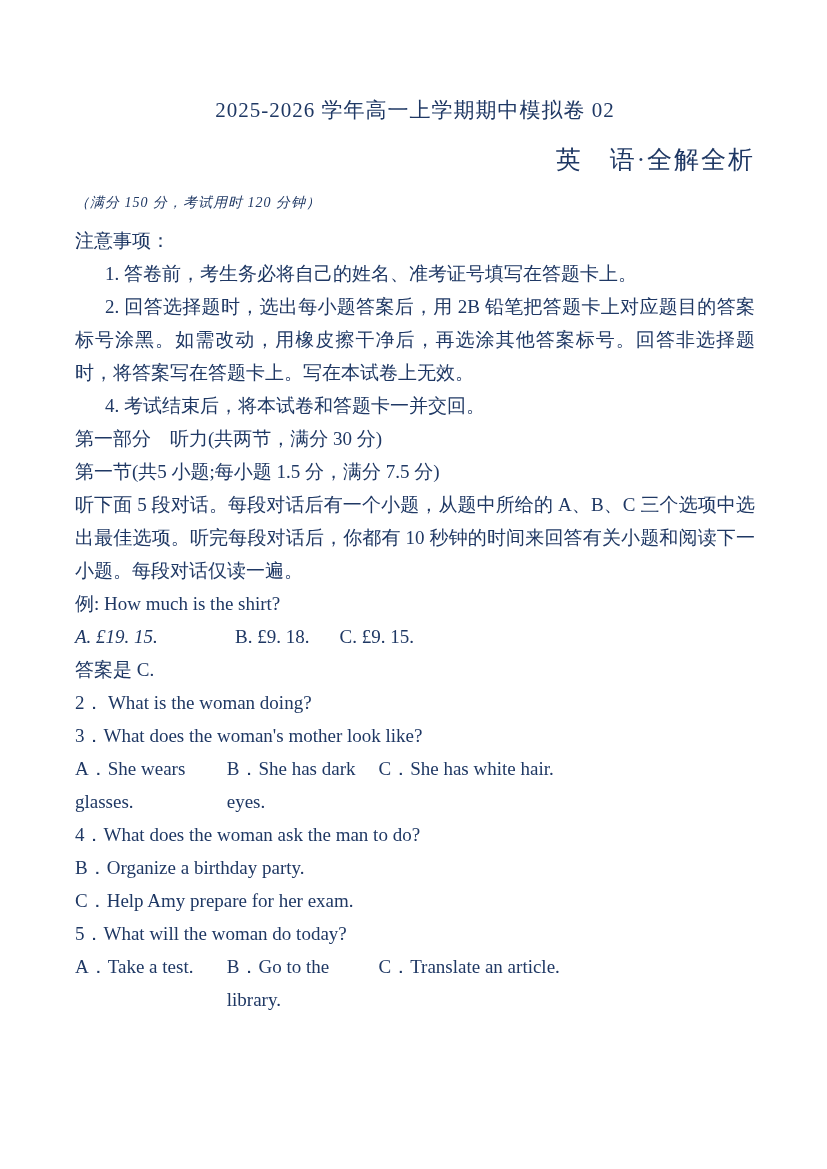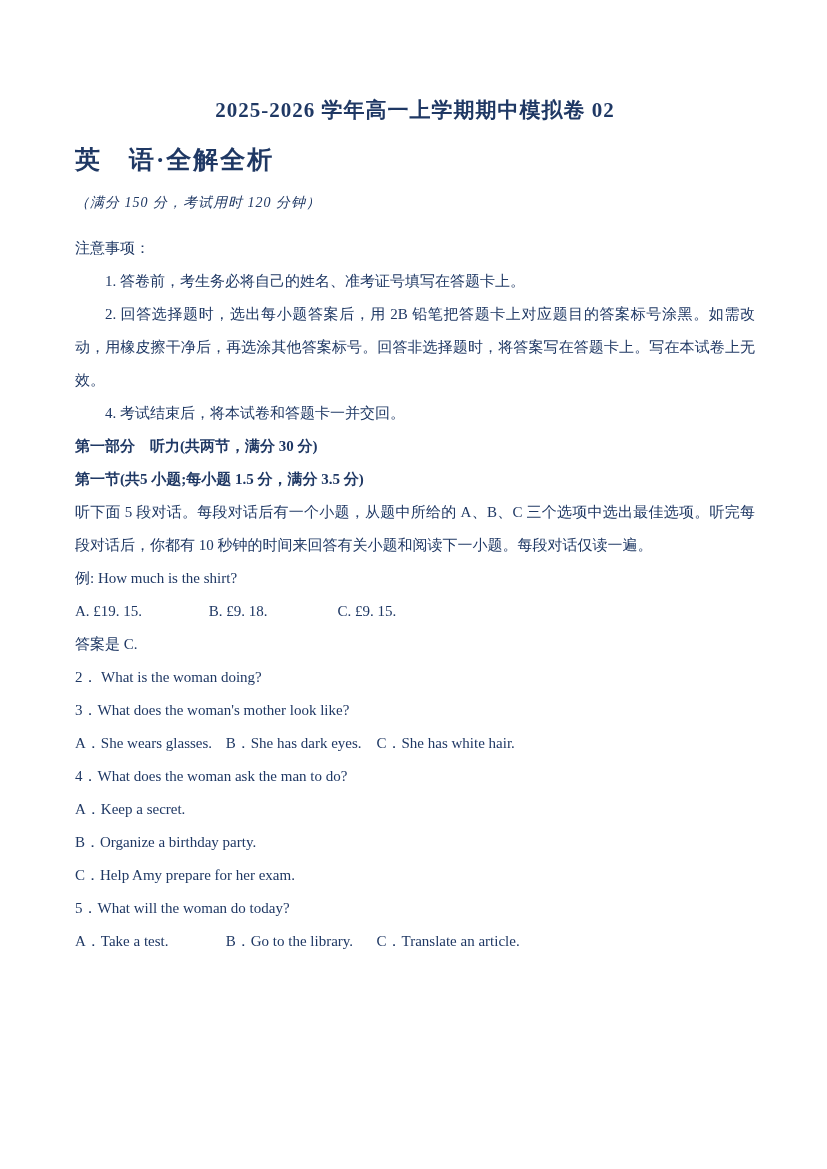--- a/index.html
+++ b/index.html
@@ -10,75 +10,75 @@
     margin: 0 auto;
     font-family: "Liberation Serif", "DejaVu Serif", serif;
     color: #1f3864;
     overflow: hidden;
   }
   .page { padding: 96px 72px 0 75px; }
 
   .title {
     text-align: center;
     font-size: 21px;
-    font-weight: bold;
+    font-weight: normal;
     line-height: 28px;
     letter-spacing: 1px;
   }
   .subject {
-    text-align: left;
+    text-align: right;
     font-size: 25px;
-    font-weight: bold;
+    font-weight: normal;
     margin-top: 20px;
     line-height: 32px;
     letter-spacing: 2px;
   }
   .meta {
     text-align: left;
     font-size: 14px;
     font-style: italic;
     margin-top: 18px;
     line-height: 18px;
     letter-spacing: 1px;
   }
 
   .doc {
-    margin-top: 20px;
-    font-size: 15px;
+    margin-top: 12px;
+    font-size: 19px;
     line-height: 33px;
   }
   .doc p { margin: 0; }
   .para { text-align: justify; }
   .indent { text-indent: 30px; }
-  .bold { font-weight: bold; }
+  .bold { font-weight: normal; }
 
   .cols span { display: inline-block; vertical-align: top; }
   .w1  { width: 147px; }
   .wB  { width: 290px; }
-  .we1 { width: 130px; }
-  .we2 { width: 125px; }
+  .we1 { width: 130px; font-style: italic; }
+  .we2 { width: 125px; text-align: center; }
 </style>
 </head>
 <body>
 
 <div class="page">
 
   <h1 class="title">2025-2026 学年高一上学期期中模拟卷 02</h1>
   <h2 class="subject">英　语·全解全析</h2>
   <p class="meta">（满分 150 分，考试用时 120 分钟）</p>
 
   <div class="doc">
 
     <p>注意事项：</p>
     <p class="para indent">1. 答卷前，考生务必将自己的姓名、准考证号填写在答题卡上。</p>
     <p class="para indent">2. 回答选择题时，选出每小题答案后，用 2B 铅笔把答题卡上对应题目的答案标号涂黑。如需改动，用橡皮擦干净后，再选涂其他答案标号。回答非选择题时，将答案写在答题卡上。写在本试卷上无效。</p>
     <p class="para indent">4. 考试结束后，将本试卷和答题卡一并交回。</p>
 
     <p class="bold">第一部分　听力(共两节，满分 30 分)</p>
-    <p class="bold">第一节(共5 小题;每小题 1.5 分，满分 3.5 分)</p>
+    <p class="bold">第一节(共5 小题;每小题 1.5 分，满分 7.5 分)</p>
     <p class="para">听下面 5 段对话。每段对话后有一个小题，从题中所给的 A、B、C 三个选项中选出最佳选项。听完每段对话后，你都有 10 秒钟的时间来回答有关小题和阅读下一小题。每段对话仅读一遍。</p>
 
     <p>例: How much is the shirt?</p>
     <p class="cols">
       <span class="we1">A. £19. 15.</span>
       <span class="we2">B. £9. 18.</span>
       <span>C. £9. 15.</span>
     </p>
     <p>答案是 C.</p>
 
@@ -86,21 +86,20 @@
     <p>2． What is the woman doing?</p>
 
     <p>3．What does the woman's mother look like?</p>
     <p class="cols">
       <span class="w1">A．She wears glasses.</span>
       <span class="w1">B．She has dark eyes.</span>
       <span>C．She has white hair.</span>
     </p>
 
     <p>4．What does the woman ask the man to do?</p>
-    <p>A．Keep a secret.</p>
     <p>B．Organize a birthday party.</p>
     <p>C．Help Amy prepare for her exam.</p>
 
     <p>5．What will the woman do today?</p>
     <p class="cols">
       <span class="w1">A．Take a test.</span>
       <span class="w1">B．Go to the library.</span>
       <span>C．Translate an article.</span>
     </p>
 

